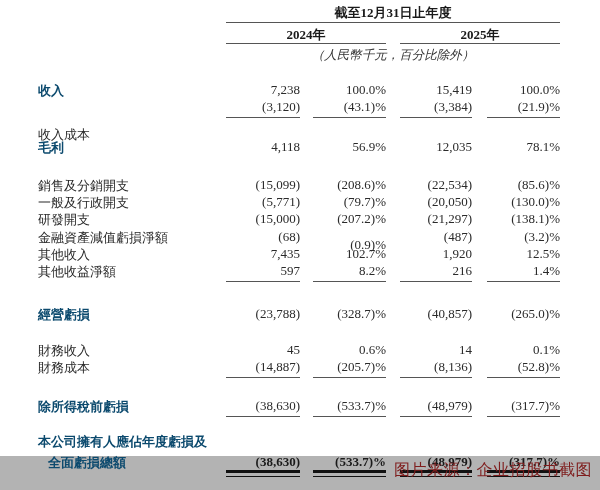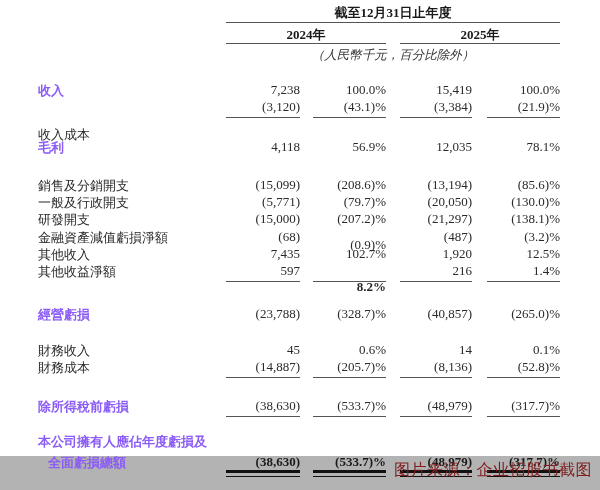--- a/index.html
+++ b/index.html
@@ -2,21 +2,21 @@
 <html><head>
 <meta charset="utf-8">
 <style>
   html, body { margin:0; padding:0; }
   body { width:600px; height:490px; background:#ffffff; position:relative; overflow:hidden;
          font-family:"Liberation Serif","DejaVu Serif",serif; color:#2a2a2a; }
   .abs { position:absolute; white-space:nowrap; }
   .hdr { font-weight:bold; font-size:13px; color:#1a1a1a; }
   .unit { font-style:italic; font-size:12.5px; color:#333; }
   .lbl { font-size:13px; left:38px; color:#2a2a2a; }
-  .lbl.b { font-weight:bold; color:#8b5cf6; }
+  .lbl.b { font-weight:bold; color:#0c4a6e; }
   .num { font-size:13px; text-align:right; color:#2a2a2a; }
   .num.b { font-weight:bold; color:#1a1a1a; }
   .c1 { left:226px; width:74px; }
   .c2 { left:300px; width:86px; }
   .c3 { left:386px; width:86px; }
   .c4 { left:472px; width:88px; }
   .line { position:absolute; height:1px; background:#555; }
   .dline { position:absolute; height:3px; background:#111; }
   .band { position:absolute; left:0; top:456px; width:600px; height:34px; background:#b3b3b3; }
   .wm { position:absolute; right:8px; top:460px; font-family:"DejaVu Sans","Liberation Sans",sans-serif;
@@ -51,21 +51,21 @@
 
 <div class="abs lbl b" style="top:139px;">毛利</div>
 <div class="abs num c1" style="top:139px;">4,118</div>
 <div class="abs num c2" style="top:139px;">56.9%</div>
 <div class="abs num c3" style="top:139px;">12,035</div>
 <div class="abs num c4" style="top:139px;">78.1%</div>
 
 <div class="abs lbl" style="top:177px;">銷售及分銷開支</div>
 <div class="abs num c1" style="top:177px;">(15,099)</div>
 <div class="abs num c2" style="top:177px;">(208.6)%</div>
-<div class="abs num c3" style="top:177px;">(13,194)</div>
+<div class="abs num c3" style="top:177px;">(22,534)</div>
 <div class="abs num c4" style="top:177px;">(85.6)%</div>
 
 <div class="abs lbl" style="top:194px;">一般及行政開支</div>
 <div class="abs num c1" style="top:194px;">(5,771)</div>
 <div class="abs num c2" style="top:194px;">(79.7)%</div>
 <div class="abs num c3" style="top:194px;">(20,050)</div>
 <div class="abs num c4" style="top:194px;">(130.0)%</div>
 
 <div class="abs lbl" style="top:211px;">研發開支</div>
 <div class="abs num c1" style="top:211px;">(15,000)</div>
@@ -80,21 +80,21 @@
 <div class="abs num c4" style="top:229px;">(3.2)%</div>
 
 <div class="abs lbl" style="top:246px;">其他收入</div>
 <div class="abs num c1" style="top:246px;">7,435</div>
 <div class="abs num c2" style="top:246px;">102.7%</div>
 <div class="abs num c3" style="top:246px;">1,920</div>
 <div class="abs num c4" style="top:246px;">12.5%</div>
 
 <div class="abs lbl" style="top:263px;">其他收益淨額</div>
 <div class="abs num c1" style="top:263px;">597</div>
-<div class="abs num c2" style="top:279px;font-weight:bold;">8.2%</div>
+<div class="abs num c2" style="top:263px;">8.2%</div>
 <div class="abs num c3" style="top:263px;">216</div>
 <div class="abs num c4" style="top:263px;">1.4%</div>
 <div class="line" style="left:226px;width:74px;top:281px;"></div>
 <div class="line" style="left:313px;width:73px;top:281px;"></div>
 <div class="line" style="left:400px;width:72px;top:281px;"></div>
 <div class="line" style="left:487px;width:73px;top:281px;"></div>
 
 <div class="abs lbl b" style="top:306px;">經營虧損</div>
 <div class="abs num c1" style="top:306px;">(23,788)</div>
 <div class="abs num c2" style="top:306px;">(328.7)%</div>

